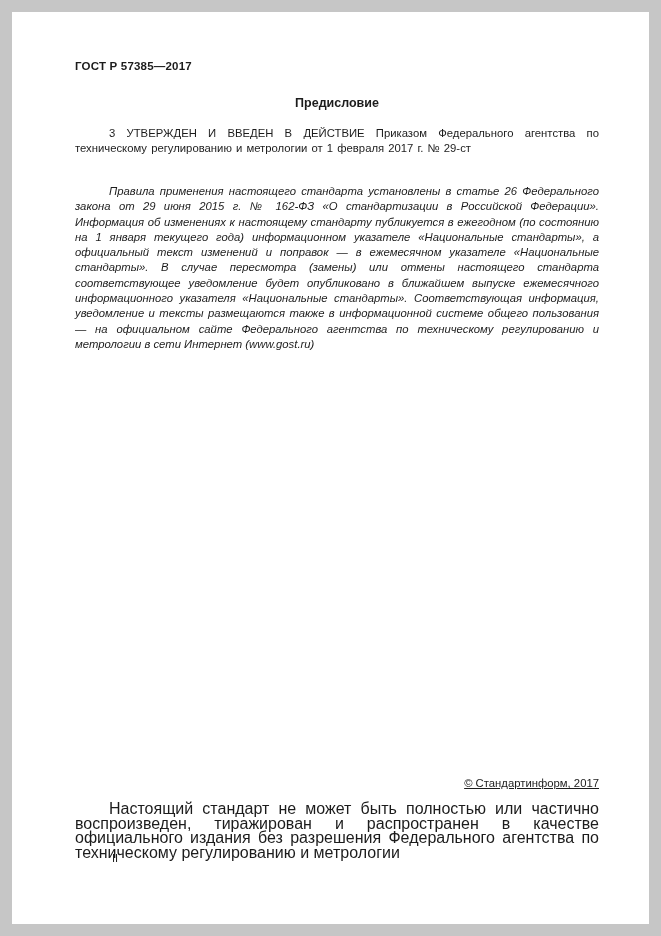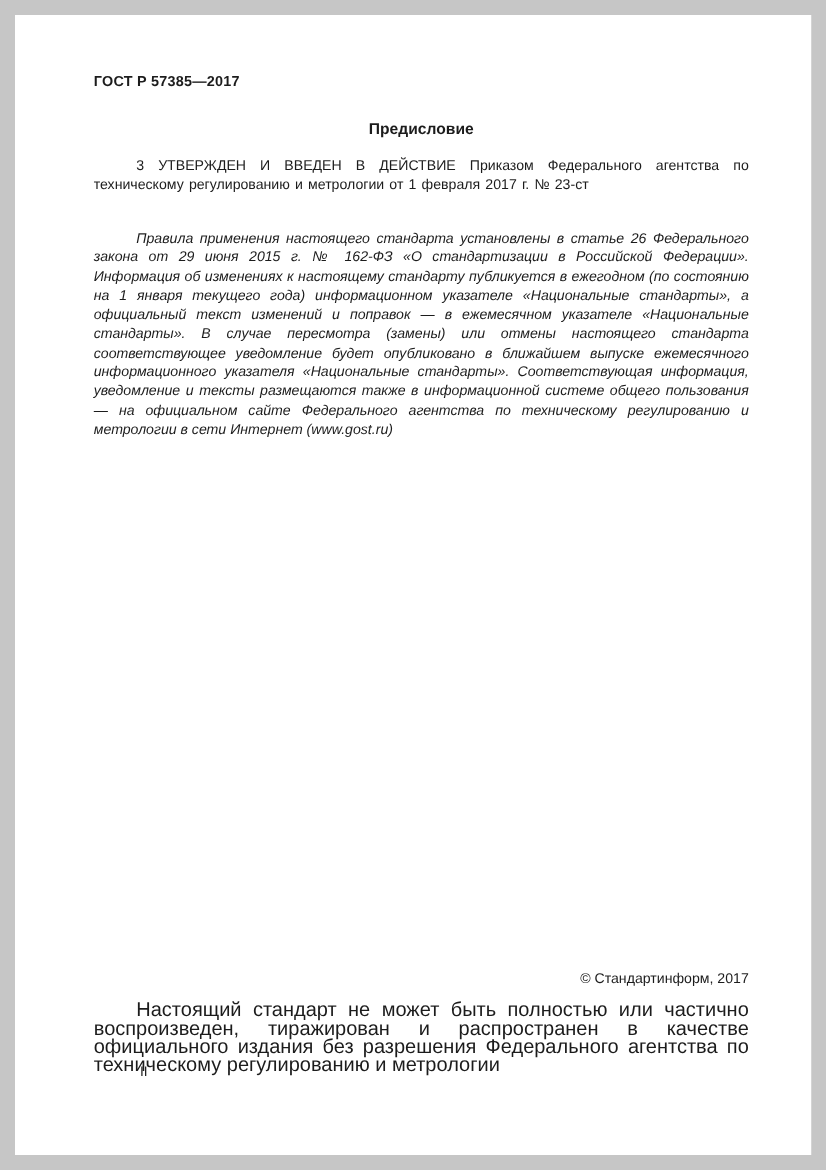--- a/index.html
+++ b/index.html
@@ -55,20 +55,21 @@
     line-height: 15.3px;
     font-style: italic;
     text-align: justify;
     text-indent: 34px;
   }
   .copyright {
     position: absolute;
     right: 50px;
     top: 765px;
     font-size: 11.3px;
+    text-decoration: underline;
   }
   .restriction {
     position: absolute;
     left: 63px;
     right: 50px;
     top: 790px;
     margin: 0;
     font-size: 16px;
     line-height: 14.5px;
     text-align: justify;
@@ -87,21 +88,21 @@
 
 <div class="canvas">
   <div class="page">
 
     <div class="doc-header">ГОСТ Р 57385—2017</div>
 
     <div class="doc-title">Предисловие</div>
 
 
 
-    <p class="para">3 УТВЕРЖДЕН И ВВЕДЕН В ДЕЙСТВИЕ Приказом Федерального агентства по техническому регулированию и метрологии от 1 февраля 2017 г. № 23-ст</p>
+    <p class="para">3 УТВЕРЖДЕН И ВВЕДЕН В ДЕЙСТВИЕ Приказом Федерального агентства по техническому регулированию и метрологии от 1 февраля 2017 г. № 29-ст</p>
 
 
     <p class="legal">Правила применения настоящего стандарта установлены в статье 26 Федерального закона от 29 июня 2015 г. № 162-ФЗ «О стандартизации в Российской Федерации». Информация об изменениях к настоящему стандарту публикуется в ежегодном (по состоянию на 1 января текущего года) информационном указателе «Национальные стандарты», а официальный текст изменений и поправок — в ежемесячном указателе «Национальные стандарты». В случае пересмотра (замены) или отмены настоящего стандарта соответствующее уведомление будет опубликовано в ближайшем выпуске ежемесячного информационного указателя «Национальные стандарты». Соответствующая информация, уведомление и тексты размещаются также в информационной системе общего пользования — на официальном сайте Федерального агентства по техническому регулированию и метрологии в сети Интернет (www.gost.ru)</p>
 
     <div class="copyright">© Стандартинформ, 2017</div>
 
     <p class="restriction">Настоящий стандарт не может быть полностью или частично воспроизведен, тиражирован и распространен в качестве официального издания без разрешения Федерального агентства по техническому регулированию и метрологии</p>
 
     <div class="page-number">II</div>
 

